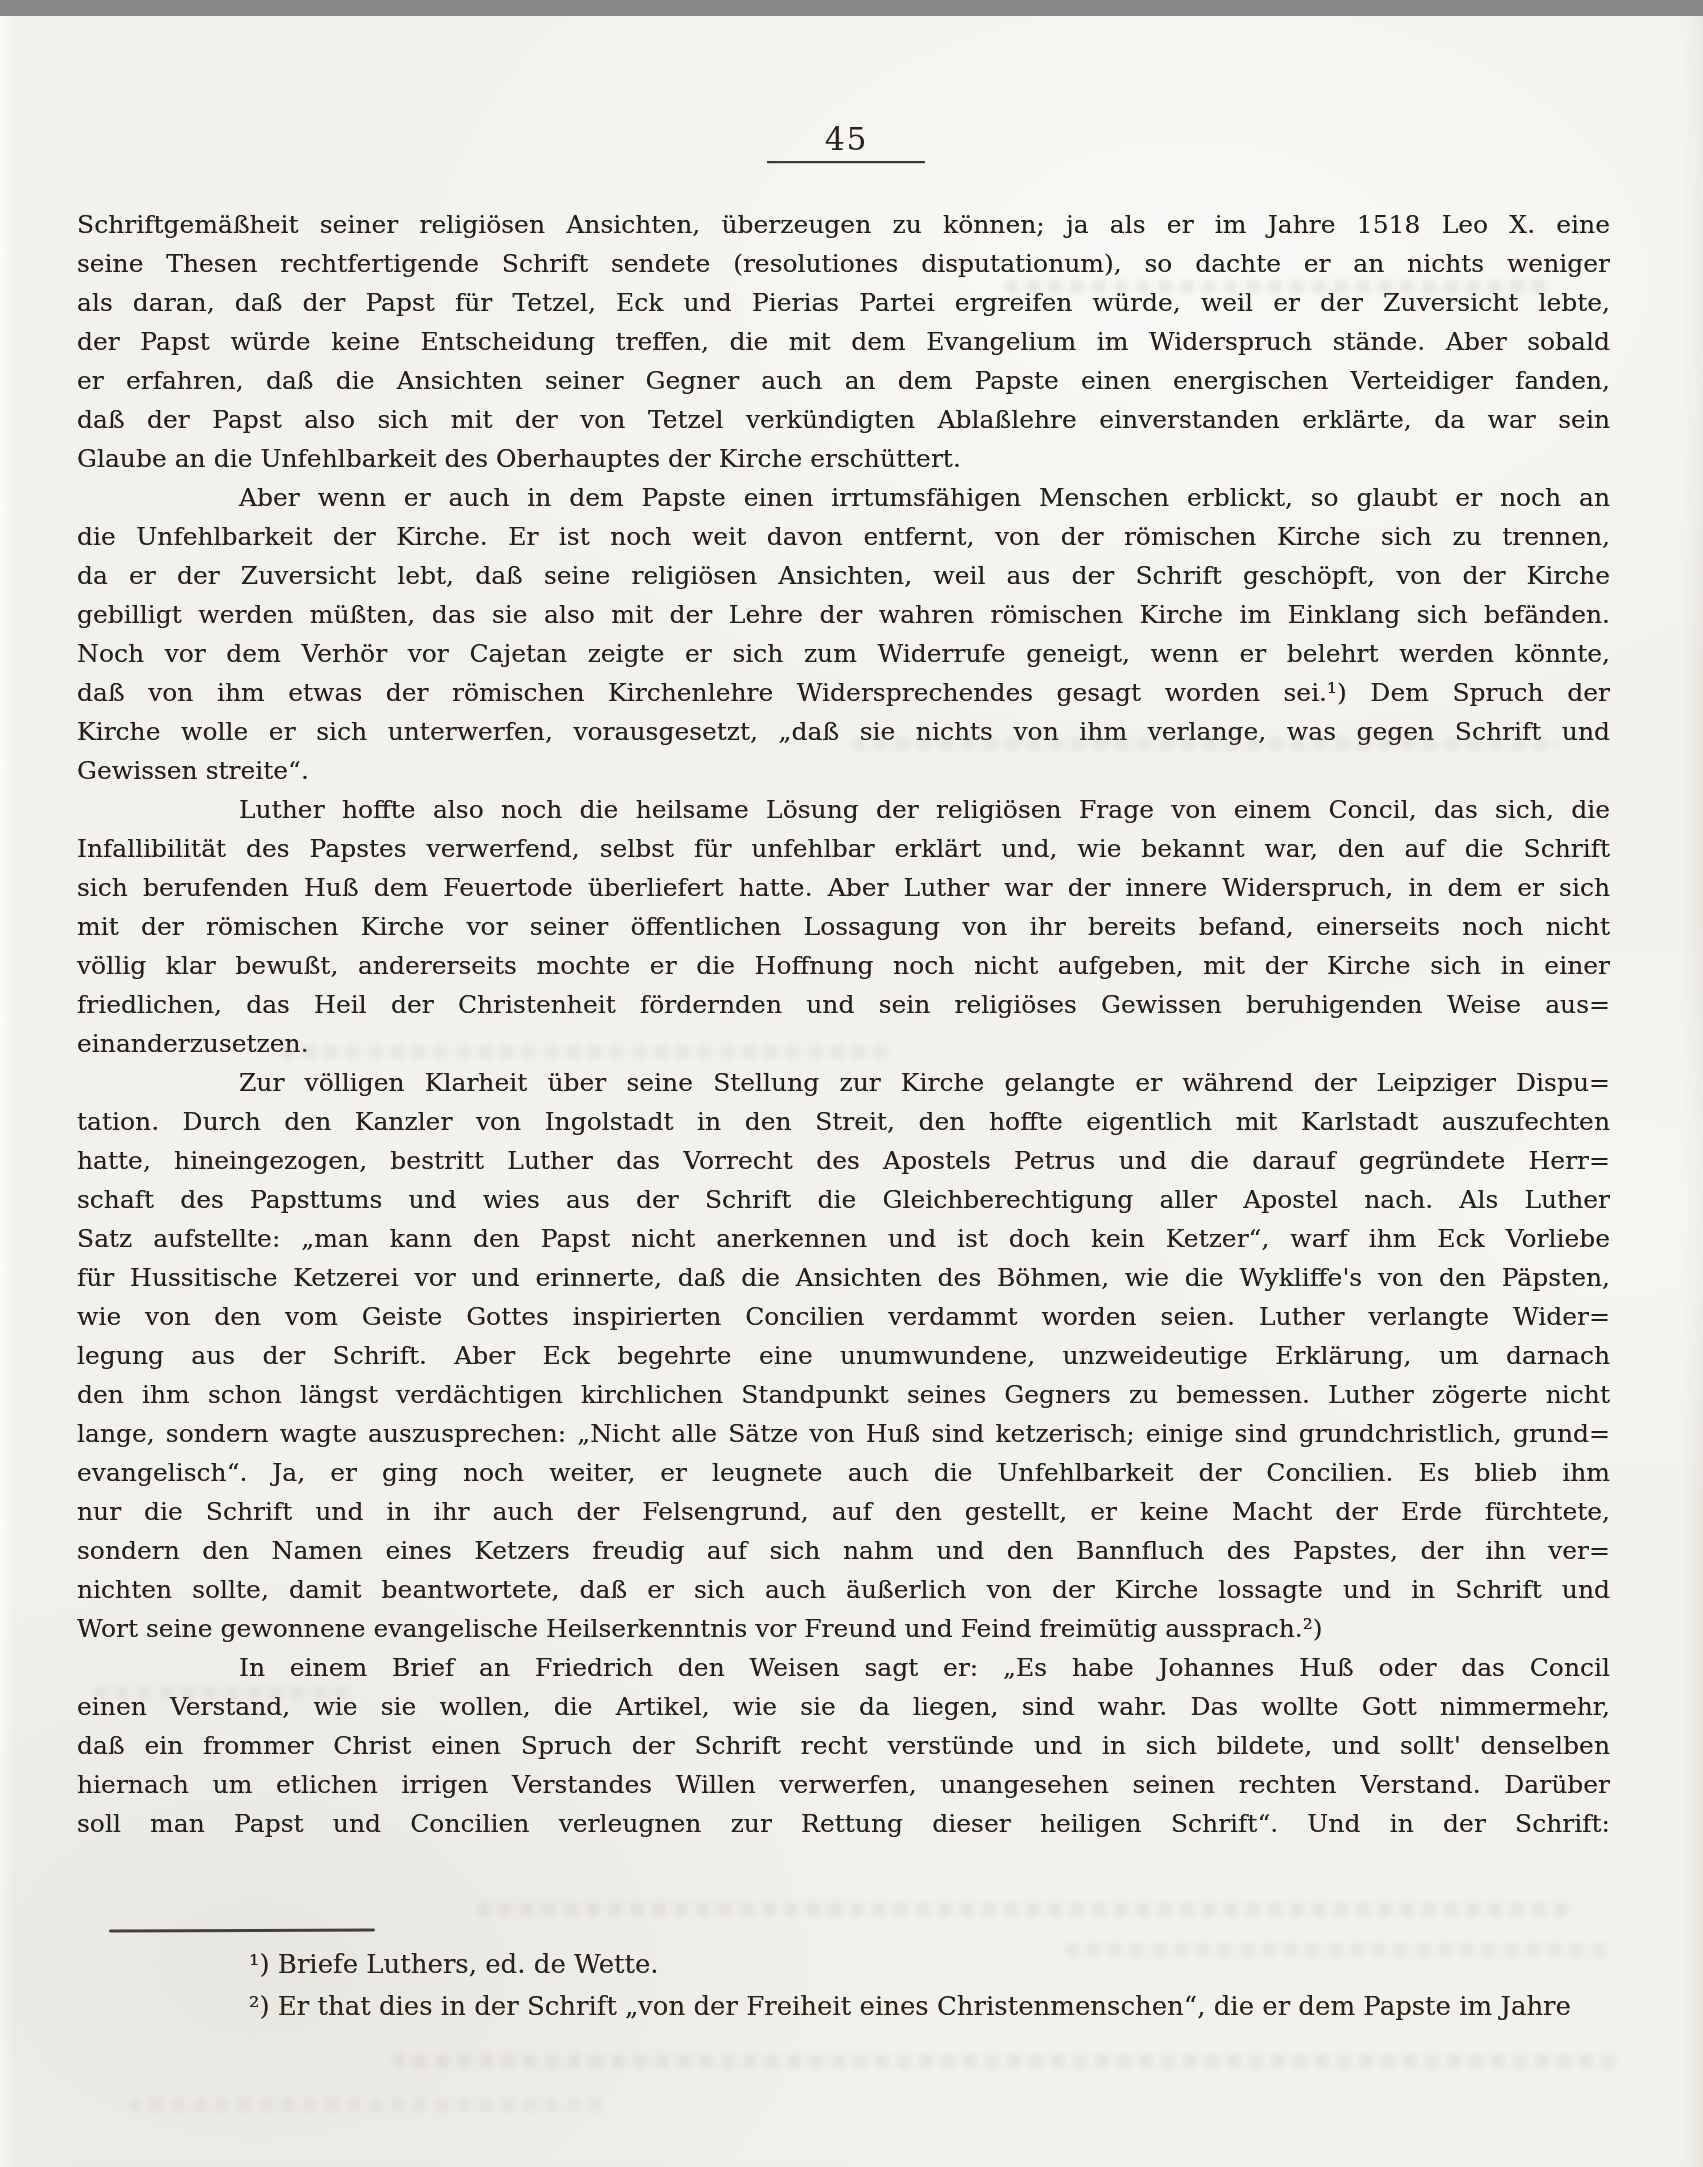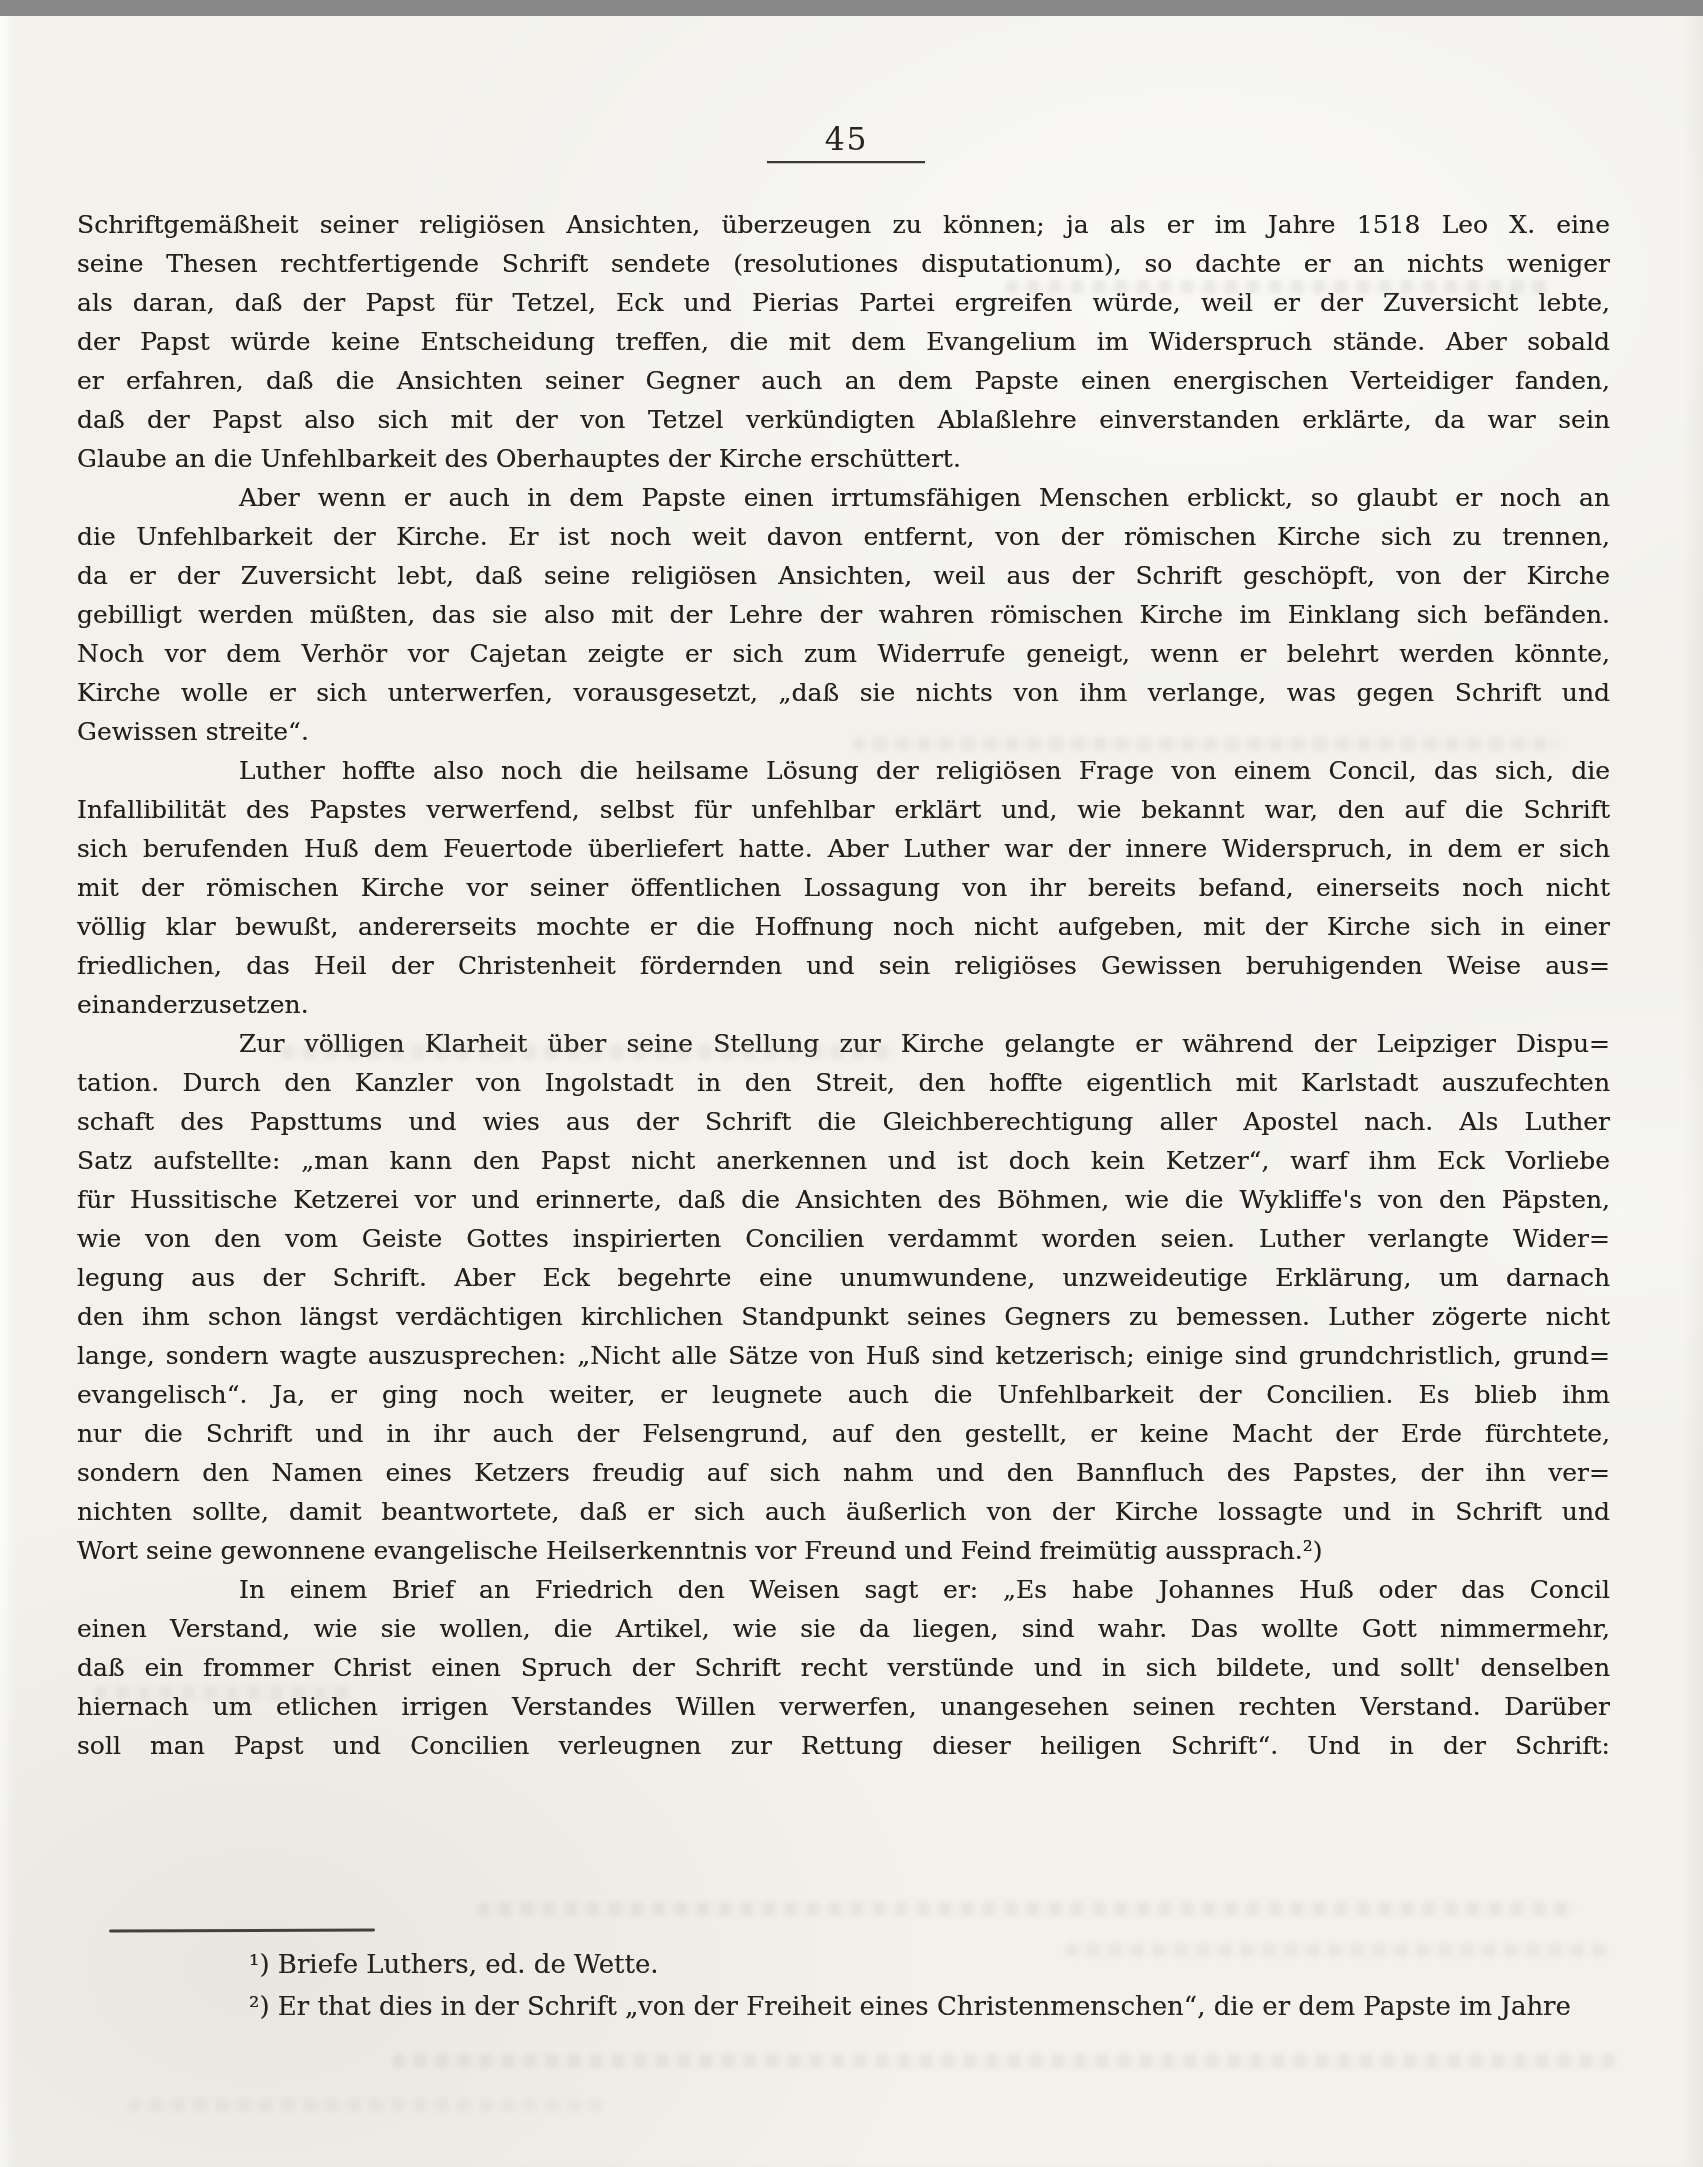--- a/index.html
+++ b/index.html
@@ -115,31 +115,33 @@
       <div class="line">als daran, daß der Papst für Tetzel, Eck und Pierias Partei ergreifen würde, weil er der Zuversicht lebte,</div>
       <div class="line">der Papst würde keine Entscheidung treffen, die mit dem Evangelium im Widerspruch stände. Aber sobald</div>
       <div class="line">er erfahren, daß die Ansichten seiner Gegner auch an dem Papste einen energischen Verteidiger fanden,</div>
       <div class="line">daß der Papst also sich mit der von Tetzel verkündigten Ablaßlehre einverstanden erklärte, da war sein</div>
       <div class="line end">Glaube an die Unfehlbarkeit des Oberhauptes der Kirche erschüttert.</div>
       <div class="line indent">Aber wenn er auch in dem Papste einen irrtumsfähigen Menschen erblickt, so glaubt er noch an</div>
       <div class="line">die Unfehlbarkeit der Kirche. Er ist noch weit davon entfernt, von der römischen Kirche sich zu trennen,</div>
       <div class="line">da er der Zuversicht lebt, daß seine religiösen Ansichten, weil aus der Schrift geschöpft, von der Kirche</div>
       <div class="line">gebilligt werden müßten, das sie also mit der Lehre der wahren römischen Kirche im Einklang sich befänden.</div>
       <div class="line">Noch vor dem Verhör vor Cajetan zeigte er sich zum Widerrufe geneigt, wenn er belehrt werden könnte,</div>
+      <div class="line">daß von ihm etwas der römischen Kirchenlehre Widersprechendes gesagt worden sei.¹)  Dem Spruch der</div>
       <div class="line">Kirche wolle er sich unterwerfen, vorausgesetzt, „daß sie nichts von ihm verlange, was gegen Schrift und</div>
       <div class="line end">Gewissen streite“.</div>
       <div class="line indent">Luther hoffte also noch die heilsame Lösung der religiösen Frage von einem Concil, das sich, die</div>
       <div class="line">Infallibilität des Papstes verwerfend, selbst für unfehlbar erklärt und, wie bekannt war, den auf die Schrift</div>
       <div class="line">sich berufenden Huß dem Feuertode überliefert hatte. Aber Luther war der innere Widerspruch, in dem er sich</div>
       <div class="line">mit der römischen Kirche vor seiner öffentlichen Lossagung von ihr bereits befand, einerseits noch nicht</div>
       <div class="line">völlig klar bewußt, andererseits mochte er die Hoffnung noch nicht aufgeben, mit der Kirche sich in einer</div>
       <div class="line">friedlichen, das Heil der Christenheit fördernden und sein religiöses Gewissen beruhigenden Weise aus=</div>
       <div class="line end">einanderzusetzen.</div>
       <div class="line indent">Zur völligen Klarheit über seine Stellung zur Kirche gelangte er während der Leipziger Dispu=</div>
       <div class="line">tation. Durch den Kanzler von Ingolstadt in den Streit, den hoffte eigentlich mit Karlstadt auszufechten</div>
+      <div class="line">hatte, hineingezogen, bestritt Luther das Vorrecht des Apostels Petrus und die darauf gegründete Herr=</div>
       <div class="line">schaft des Papsttums und wies aus der Schrift die Gleichberechtigung aller Apostel nach. Als Luther</div>
       <div class="line">Satz aufstellte: „man kann den Papst nicht anerkennen und ist doch kein Ketzer“, warf ihm Eck Vorliebe</div>
       <div class="line">für Hussitische Ketzerei vor und erinnerte, daß die Ansichten des Böhmen, wie die Wykliffe's von den Päpsten,</div>
       <div class="line">wie von den vom Geiste Gottes inspirierten Concilien verdammt worden seien. Luther verlangte Wider=</div>
       <div class="line">legung aus der Schrift. Aber Eck begehrte eine unumwundene, unzweideutige Erklärung, um darnach</div>
       <div class="line">den ihm schon längst verdächtigen kirchlichen Standpunkt seines Gegners zu bemessen. Luther zögerte nicht</div>
       <div class="line">lange, sondern wagte auszusprechen: „Nicht alle Sätze von Huß sind ketzerisch; einige sind grundchristlich, grund=</div>
       <div class="line">evangelisch“. Ja, er ging noch weiter, er leugnete auch die Unfehlbarkeit der Concilien. Es blieb ihm</div>
       <div class="line">nur die Schrift und in ihr auch der Felsengrund, auf den gestellt, er keine Macht der Erde fürchtete,</div>
       <div class="line">sondern den Namen eines Ketzers freudig auf sich nahm und den Bannfluch des Papstes, der ihn ver=</div>

